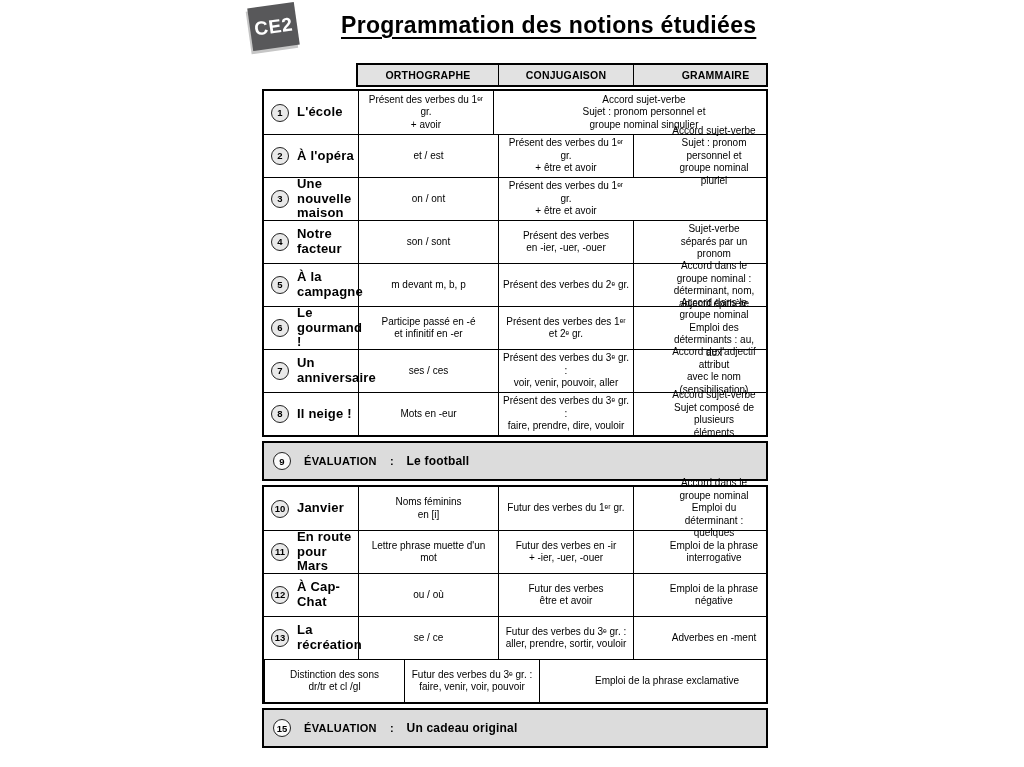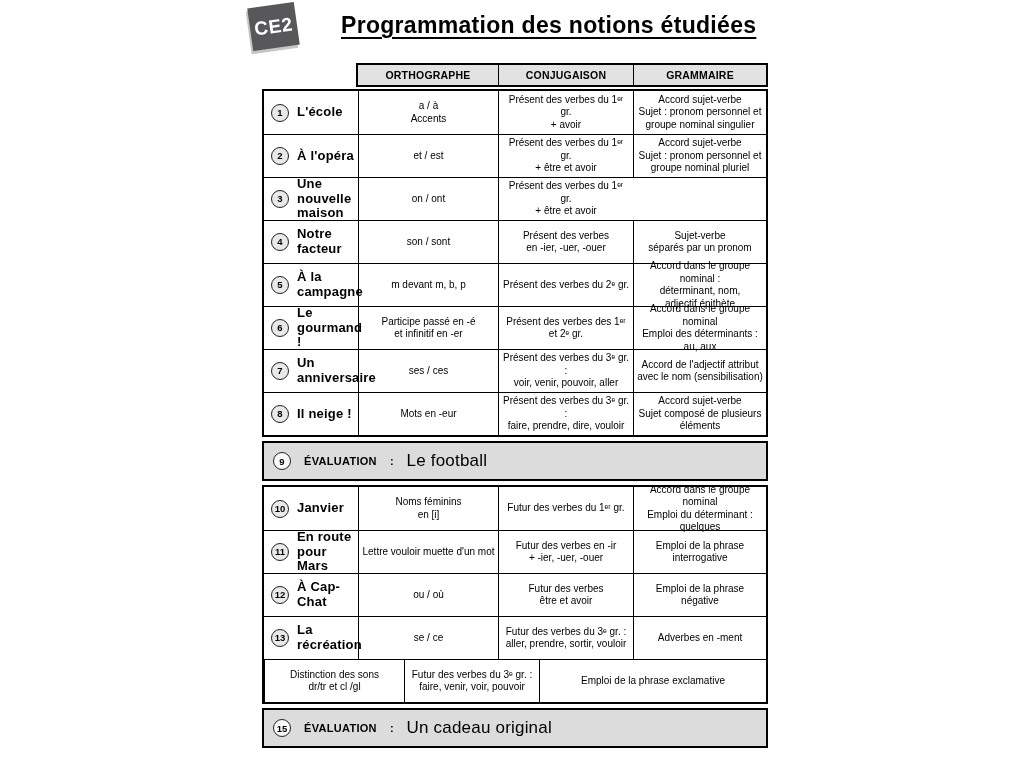--- a/index.html
+++ b/index.html
@@ -87,21 +87,21 @@
   .theme-label {
     font-weight: bold;
     font-size: 13px;
     line-height: 1.12;
     white-space: pre-line;
     letter-spacing: 0.2px;
   }
   .col-theme { width: 94px; }
   .col-orth  { width: 140px; }
   .col-conj  { width: 135px; }
-  .col-gram  { flex: 1; }
+  .col-gram  { flex: 1; padding-left: 31px; }
   .num {
     width: 18px; height: 18px;
     border-radius: 50%;
     border: 1.5px solid #222;
     background: #e9e9e9;
     display: flex; align-items: center; justify-content: center;
     font-size: 9.5px;
     font-weight: bold;
     flex: none;
   }
@@ -111,43 +111,41 @@
     border: 2px solid #000;
     background: #dcdcdc;
     display: flex; align-items: center;
     padding-left: 9px;
     gap: 13px;
     margin: 4px 0;
   }
   .eval .num { background: #fafafa; }
   .eval-label { font-weight: bold; font-size: 11px; letter-spacing: 0.3px; }
   .eval-colon { font-weight: bold; font-size: 11px; }
-  .eval-title { font-weight: normal; font-size: 17px; letter-spacing: 0.2px; }
+  .eval-title { font-weight: bold; font-size: 12px; letter-spacing: 0.2px; }
 </style>
 </head>
 <body>
 
 <div class="badge">
   <span>CE2</span>
 </div>
 
 <div class="title">Programmation des notions étudiées</div>
 
 <div class="table-wrap">
   <div class="header-row">
     <div class="header-cell col-orth">ORTHOGRAPHE</div>
     <div class="header-cell col-conj">CONJUGAISON</div>
     <div class="header-cell col-gram">GRAMMAIRE</div>
   </div>
   <div id="table-sections">
       <div class="block">
         <div class="row">
           <div class="cell theme col-theme"><span class="num">1</span><span class="theme-label">L'école</span></div>
-          <div class="cell col-orth">a / à
-Accents</div>
           <div class="cell col-conj">Présent des verbes du 1ᵉʳ gr.
 + avoir</div>
           <div class="cell col-gram">Accord sujet-verbe
 Sujet : pronom personnel et
 groupe nominal singulier</div>
         </div>
         <div class="row">
           <div class="cell theme col-theme"><span class="num">2</span><span class="theme-label">À l'opéra</span></div>
           <div class="cell col-orth">et / est</div>
           <div class="cell col-conj">Présent des verbes du 1ᵉʳ gr.
@@ -219,21 +217,21 @@
           <div class="cell theme col-theme"><span class="num">10</span><span class="theme-label">Janvier</span></div>
           <div class="cell col-orth">Noms féminins
 en [i]</div>
           <div class="cell col-conj">Futur des verbes du 1ᵉʳ gr.</div>
           <div class="cell col-gram">Accord dans le groupe nominal
 Emploi du déterminant : quelques</div>
         </div>
         <div class="row">
           <div class="cell theme col-theme"><span class="num">11</span><span class="theme-label">En route
 pour Mars</span></div>
-          <div class="cell col-orth">Lettre vouloir muette d'un mot</div>
+          <div class="cell col-orth">Lettre phrase muette d'un mot</div>
           <div class="cell col-conj">Futur des verbes en -ir
 + -ier, -uer, -ouer</div>
           <div class="cell col-gram">Emploi de la phrase
 interrogative</div>
         </div>
         <div class="row">
           <div class="cell theme col-theme"><span class="num">12</span><span class="theme-label">À Cap-Chat</span></div>
           <div class="cell col-orth">ou / où</div>
           <div class="cell col-conj">Futur des verbes
 être et avoir</div>

